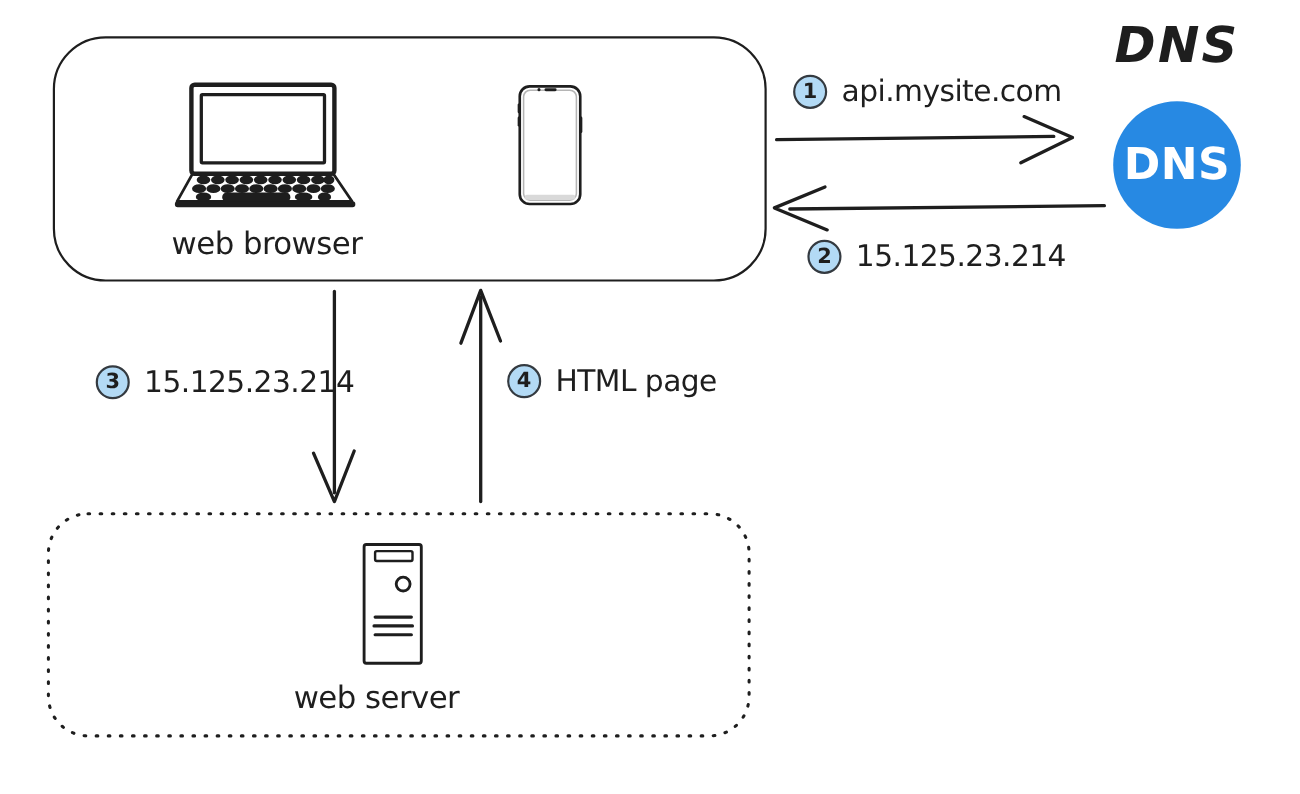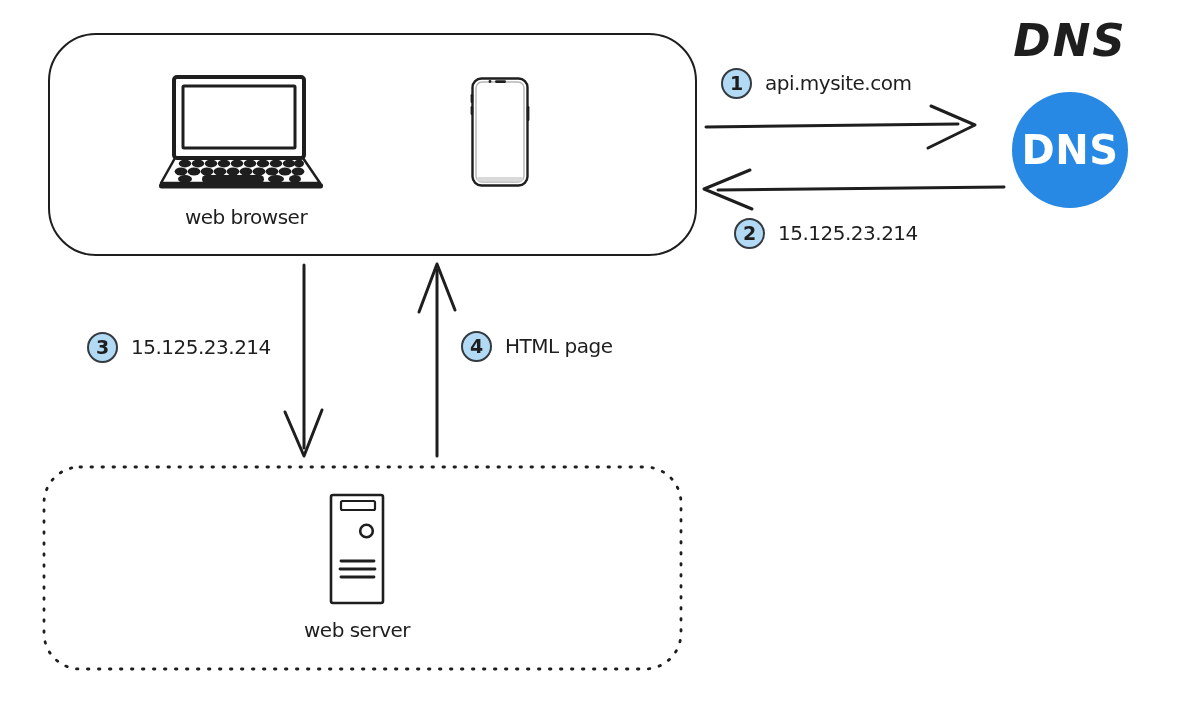--- a/index.html
+++ b/index.html
@@ -11,41 +11,41 @@
   .abs{position:absolute;}
   
   .client-box{
     left:48px;top:33px;width:649px;height:223px;box-sizing:border-box;
     border:2px solid var(--ink);border-radius:48px;background:#fff;
   }
   
   svg .ink-stroke{stroke:var(--ink);fill:none;stroke-linecap:round;stroke-linejoin:round;}
   svg .ink-fill{fill:var(--ink);}
   .device-label{
-    text-align:center;font-size:20px;letter-spacing:-0.5px;
+    text-align:left;font-size:28px;letter-spacing:-0.5px;
   }
   .dns-title{
     left:990px;top:14px;width:160px;text-align:center;
     font-size:45px;font-weight:800;font-style:italic;letter-spacing:2px;
   }
   .dns-circle{
     left:1012px;top:92px;width:116px;height:116px;border-radius:50%;
     background:var(--dns-blue,#2789e3);display:flex;align-items:center;justify-content:center;
   }
   .dns-circle span{color:#fff;font-size:40px;font-weight:600;letter-spacing:0.5px;}
   .step{
     display:flex;align-items:center;gap:13px;height:32px;
   }
   .badge{
     width:31px;height:31px;box-sizing:border-box;border-radius:50%;flex:0 0 auto;
     background:var(--badge-fill,#b3daf5);border:2.5px solid var(--badge-stroke,#343a40);
     display:flex;align-items:center;justify-content:center;
     font-size:19px;font-weight:600;color:var(--ink);
   }
-  .step-label{font-size:20px;letter-spacing:-0.5px;white-space:nowrap;}
+  .step-label{font-size:27px;letter-spacing:-0.5px;white-space:nowrap;}
   .overlay{left:0;top:0;width:1182px;height:722px;pointer-events:none;}
 </style>
 </head>
 <body>
 
 <div id="canvas">
 
   <svg class="abs overlay" viewBox="0 0 1182 722">
 
     <rect x="44" y="467" width="637" height="202" rx="36" class="ink-stroke" stroke-width="2.8" stroke-dasharray="1.5 9.5"></rect>

